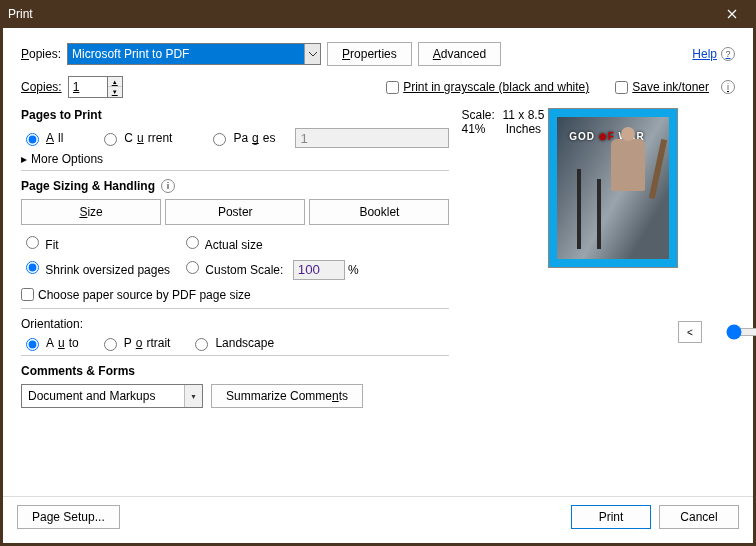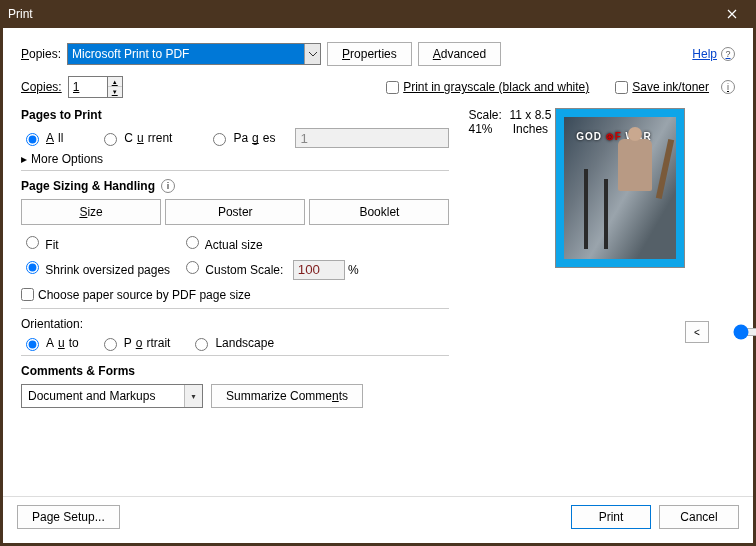--- a/index.html
+++ b/index.html
@@ -17,33 +17,33 @@
   .help { margin-left: auto; color: #0645cc; text-decoration: underline; display: flex; align-items: center; gap: 4px; }
   .help-icon { width: 14px; height: 14px; border: 1px solid #888; border-radius: 50%; display: inline-flex; align-items: center; justify-content: center; font-size: 9px; color: #555; }
   .row2 { padding: 4px 18px 10px 18px; display: flex; align-items: center; gap: 6px; text-decoration: underline; }
   .spin { display: flex; }
   .spin input { width: 40px; height: 22px; border: 1px solid #7a7a7a; padding: 0 4px; font-size: 12px; }
   .spinbtns { display: flex; flex-direction: column; border: 1px solid #7a7a7a; border-left: none; }
   .spinbtns div { width: 14px; height: 10px; font-size: 6px; display: flex; align-items: center; justify-content: center; background: #f0f0f0; border-bottom: 1px solid #ccc; cursor: pointer; }
   .spinbtns div:last-child { border-bottom: none; }
   .chk { display: inline-flex; align-items: center; gap: 4px; }
   .chk input { margin: 0; }
-  .mainarea { flex: 1; display: flex; padding: 0 18px 10px 18px; gap: 13px; }
+  .mainarea { flex: 1; display: flex; padding: 0 18px 10px 18px; gap: 6px; }
   .leftcol { width: 456px; display: flex; flex-direction: column; gap: 8px; }
   .rightcol { flex: 1; display: flex; flex-direction: row; padding-left: 6px; }
   .section-title { font-weight: 600; margin-bottom: 6px; display: flex; align-items: center; gap: 6px; }
   .hr { height: 1px; background: #ccc; margin-top: 4px; }
   .radio-row { display: flex; align-items: center; gap: 20px; margin: 4px 0; }
   .radio-row label { display: inline-flex; align-items: center; gap: 4px; }
   .pageinput { width: 154px; height: 20px; border: 1px solid #aaa; background: #f0f0f0; color: #888; padding: 0 4px; }
   .more { margin-top: 4px; display: flex; align-items: center; gap: 4px; cursor: pointer; }
   .sizebtns { display: flex; gap: 4px; margin: 4px 0 8px 0; }
   .sizebtns .btn { flex: 1; height: 26px; }
   .radio-grid { display: grid; grid-template-columns: 160px 1fr; row-gap: 6px; }
-  .scaleinput { width: 52px; height: 20px; border: 1px solid #aaa; background: #f0f0f0; color: #7f1d1d; padding: 0 4px; margin-left: 6px; }
+  .scaleinput { width: 52px; height: 20px; border: 1px solid #aaa; background: #f0f0f0; color: #4c1d95; padding: 0 4px; margin-left: 6px; }
   .dropdown { width: 182px; height: 24px; border: 1px solid #7a7a7a; background: #fff; display: flex; align-items: center; justify-content: space-between; padding: 0 0 0 6px; }
   .dropdown .chev2 { width: 18px; height: 22px; border-left: 1px solid #bbb; display: flex; align-items: center; justify-content: center; font-size: 8px; color: #333; background: #f0f0f0; }
   .scale-label { margin-bottom: 72px; }
   .paper-dim { text-align: center; margin-bottom: 4px; }
   .preview-frame { width: 200px; height: 160px; border: 1px solid #888; margin: 0 auto; background: #0ea5e9; padding: 8px; }
   .preview-img { width: 100%; height: 100%; background: linear-gradient(120deg,#3a4a58 0%,#6b7680 30%,#9aa4ac 55%,#556068 80%); position: relative; overflow: hidden; }
   .gow { position: absolute; top: 14px; left: 12px; color: #fff; font-size: 10px; font-weight: bold; letter-spacing: 1px; text-shadow: 0 0 3px #000; font-family: serif; }
   .gow .om { color: #c00; }
   .kratos { position: absolute; right: 24px; top: 22px; width: 34px; height: 52px; background: #b89a84; border-radius: 6px 6px 2px 2px; }
   .kratos::before { content: ""; position: absolute; top: -12px; left: 10px; width: 14px; height: 14px; background: #c9a88f; border-radius: 50%; }

